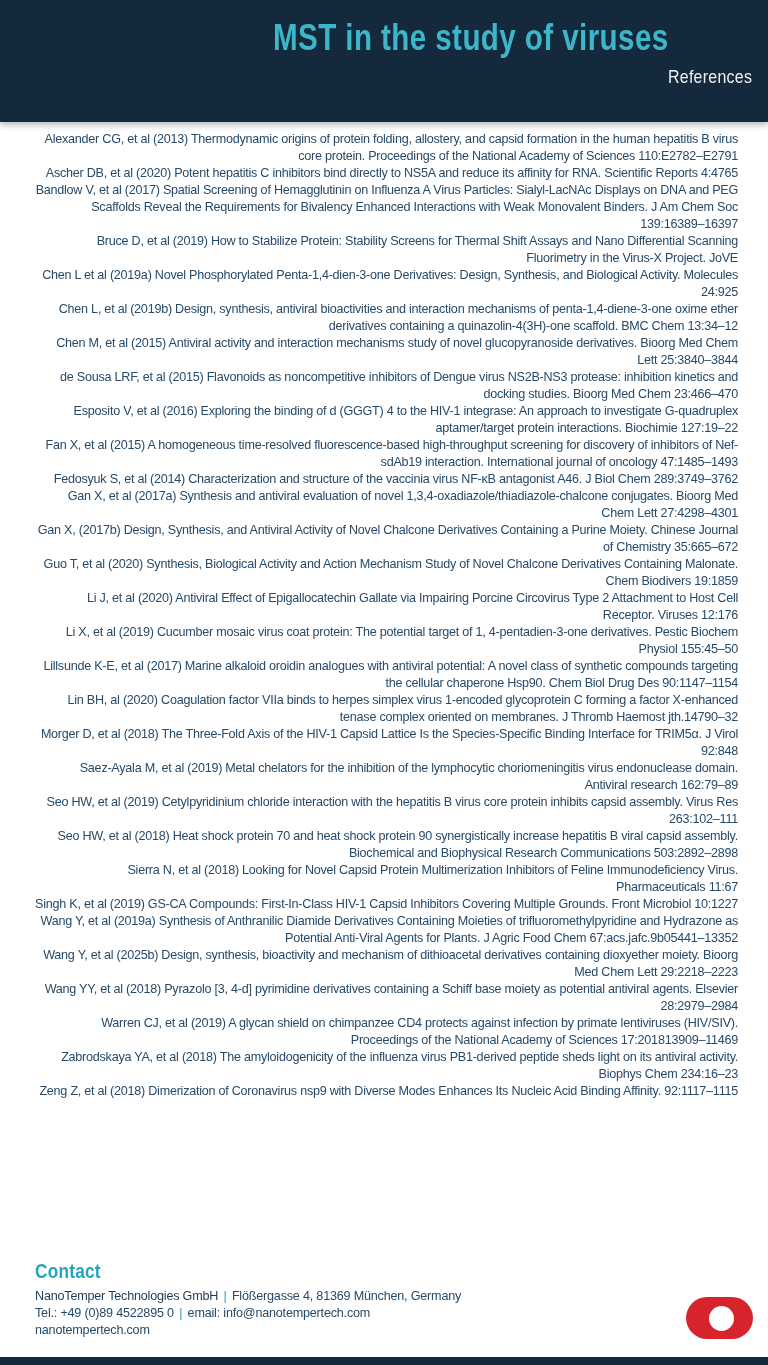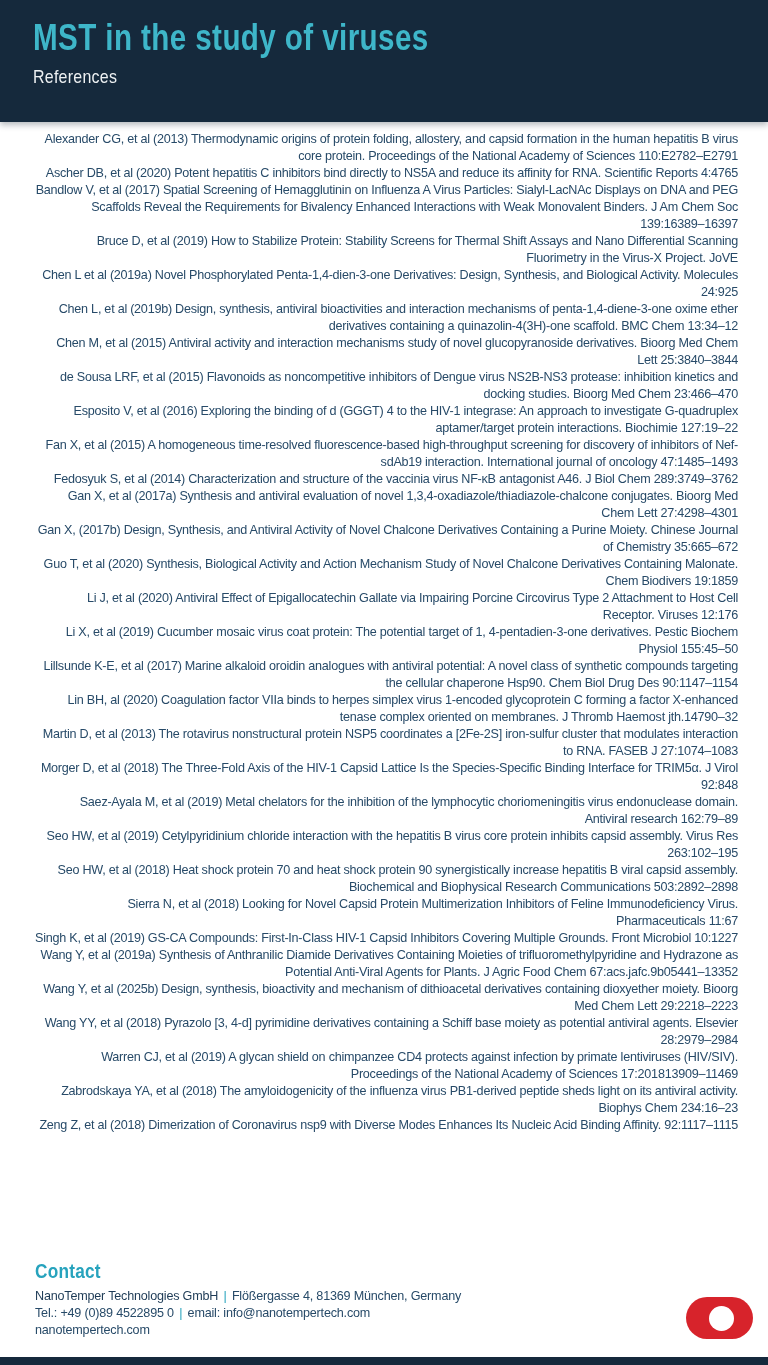--- a/index.html
+++ b/index.html
@@ -12,20 +12,21 @@
     overflow:hidden;
     margin:0 auto;
   }
   
   .hdr {
     position:relative;
     width:100%; height:122px;
     background:#15293c;
     padding:17px 0 0 33px;
     box-shadow:0 3px 6px rgba(15,30,45,.30);
+    text-align:right;
   }
   .hdr h1 {
     color:#3eb6c9;
     font-size:37px;
     font-weight:700;
     line-height:42px;
     white-space:nowrap;
   }
   .hdr h2 {
     color:#eef1f3;
@@ -116,24 +117,23 @@
       <div class="ref">Esposito V, et al (2016) Exploring the binding of d (GGGT) 4 to the HIV-1 integrase: An approach to investigate G-quadruplex aptamer/target protein interactions. Biochimie 127:19–22</div>
       <div class="ref">Fan X, et al (2015) A homogeneous time-resolved fluorescence-based high-throughput screening for discovery of inhibitors of Nef-sdAb19 interaction. International journal of oncology 47:1485–1493</div>
       <div class="ref">Fedosyuk S, et al (2014) Characterization and structure of the vaccinia virus NF-κB antagonist A46. J Biol Chem 289:3749–3762</div>
       <div class="ref">Gan X, et al (2017a) Synthesis and antiviral evaluation of novel 1,3,4-oxadiazole/thiadiazole-chalcone conjugates. Bioorg Med Chem Lett 27:4298–4301</div>
       <div class="ref">Gan X, (2017b) Design, Synthesis, and Antiviral Activity of Novel Chalcone Derivatives Containing a Purine Moiety. Chinese Journal of Chemistry 35:665–672</div>
       <div class="ref">Guo T, et al (2020) Synthesis, Biological Activity and Action Mechanism Study of Novel Chalcone Derivatives Containing Malonate. Chem Biodivers 19:1859</div>
       <div class="ref">Li J, et al (2020) Antiviral Effect of Epigallocatechin Gallate via Impairing Porcine Circovirus Type 2 Attachment to Host Cell Receptor. Viruses 12:176</div>
       <div class="ref">Li X, et al (2019) Cucumber mosaic virus coat protein: The potential target of 1, 4-pentadien-3-one derivatives. Pestic Biochem Physiol 155:45–50</div>
       <div class="ref">Lillsunde K-E, et al (2017) Marine alkaloid oroidin analogues with antiviral potential: A novel class of synthetic compounds targeting the cellular chaperone Hsp90. Chem Biol Drug Des 90:1147–1154</div>
       <div class="ref">Lin BH, al (2020) Coagulation factor VIIa binds to herpes simplex virus 1-encoded glycoprotein C forming a factor X-enhanced tenase complex oriented on membranes. J Thromb Haemost jth.14790–32</div>
-      <div class="ref">Martin D, et al (2013) The rotavirus nonstructural protein NSP5 coordinates a [2Fe-2S] iron-sulfur cluster that modulates interaction to RNA. FASEB J 27:1074–1083</div>
       <div class="ref">Morger D, et al (2018) The Three-Fold Axis of the HIV-1 Capsid Lattice Is the Species-Specific Binding Interface for TRIM5α. J Virol 92:848</div>
       <div class="ref">Saez-Ayala M, et al (2019) Metal chelators for the inhibition of the lymphocytic choriomeningitis virus endonuclease domain. Antiviral research 162:79–89</div>
-      <div class="ref">Seo HW, et al (2019) Cetylpyridinium chloride interaction with the hepatitis B virus core protein inhibits capsid assembly. Virus Res 263:102–195</div>
+      <div class="ref">Seo HW, et al (2019) Cetylpyridinium chloride interaction with the hepatitis B virus core protein inhibits capsid assembly. Virus Res 263:102–111</div>
       <div class="ref">Seo HW, et al (2018) Heat shock protein 70 and heat shock protein 90 synergistically increase hepatitis B viral capsid assembly. Biochemical and Biophysical Research Communications 503:2892–2898</div>
       <div class="ref">Sierra N, et al (2018) Looking for Novel Capsid Protein Multimerization Inhibitors of Feline Immunodeficiency Virus. Pharmaceuticals 11:67</div>
       <div class="ref">Singh K, et al (2019) GS-CA Compounds: First-In-Class HIV-1 Capsid Inhibitors Covering Multiple Grounds. Front Microbiol 10:1227</div>
       <div class="ref">Wang Y, et al (2019a) Synthesis of Anthranilic Diamide Derivatives Containing Moieties of trifluoromethylpyridine and Hydrazone as Potential Anti-Viral Agents for Plants. J Agric Food Chem 67:acs.jafc.9b05441–13352</div>
       <div class="ref">Wang Y, et al (2025b) Design, synthesis, bioactivity and mechanism of dithioacetal derivatives containing dioxyether moiety. Bioorg Med Chem Lett 29:2218–2223</div>
       <div class="ref">Wang YY, et al (2018) Pyrazolo [3, 4-d] pyrimidine derivatives containing a Schiff base moiety as potential antiviral agents. Elsevier 28:2979–2984</div>
       <div class="ref">Warren CJ, et al (2019) A glycan shield on chimpanzee CD4 protects against infection by primate lentiviruses (HIV/SIV). Proceedings of the National Academy of Sciences 17:201813909–11469</div>
       <div class="ref">Zabrodskaya YA, et al (2018) The amyloidogenicity of the influenza virus PB1-derived peptide sheds light on its antiviral activity. Biophys Chem 234:16–23</div>
       <div class="ref">Zeng Z, et al (2018) Dimerization of Coronavirus nsp9 with Diverse Modes Enhances Its Nucleic Acid Binding Affinity. 92:1117–1115</div>
     </main>

